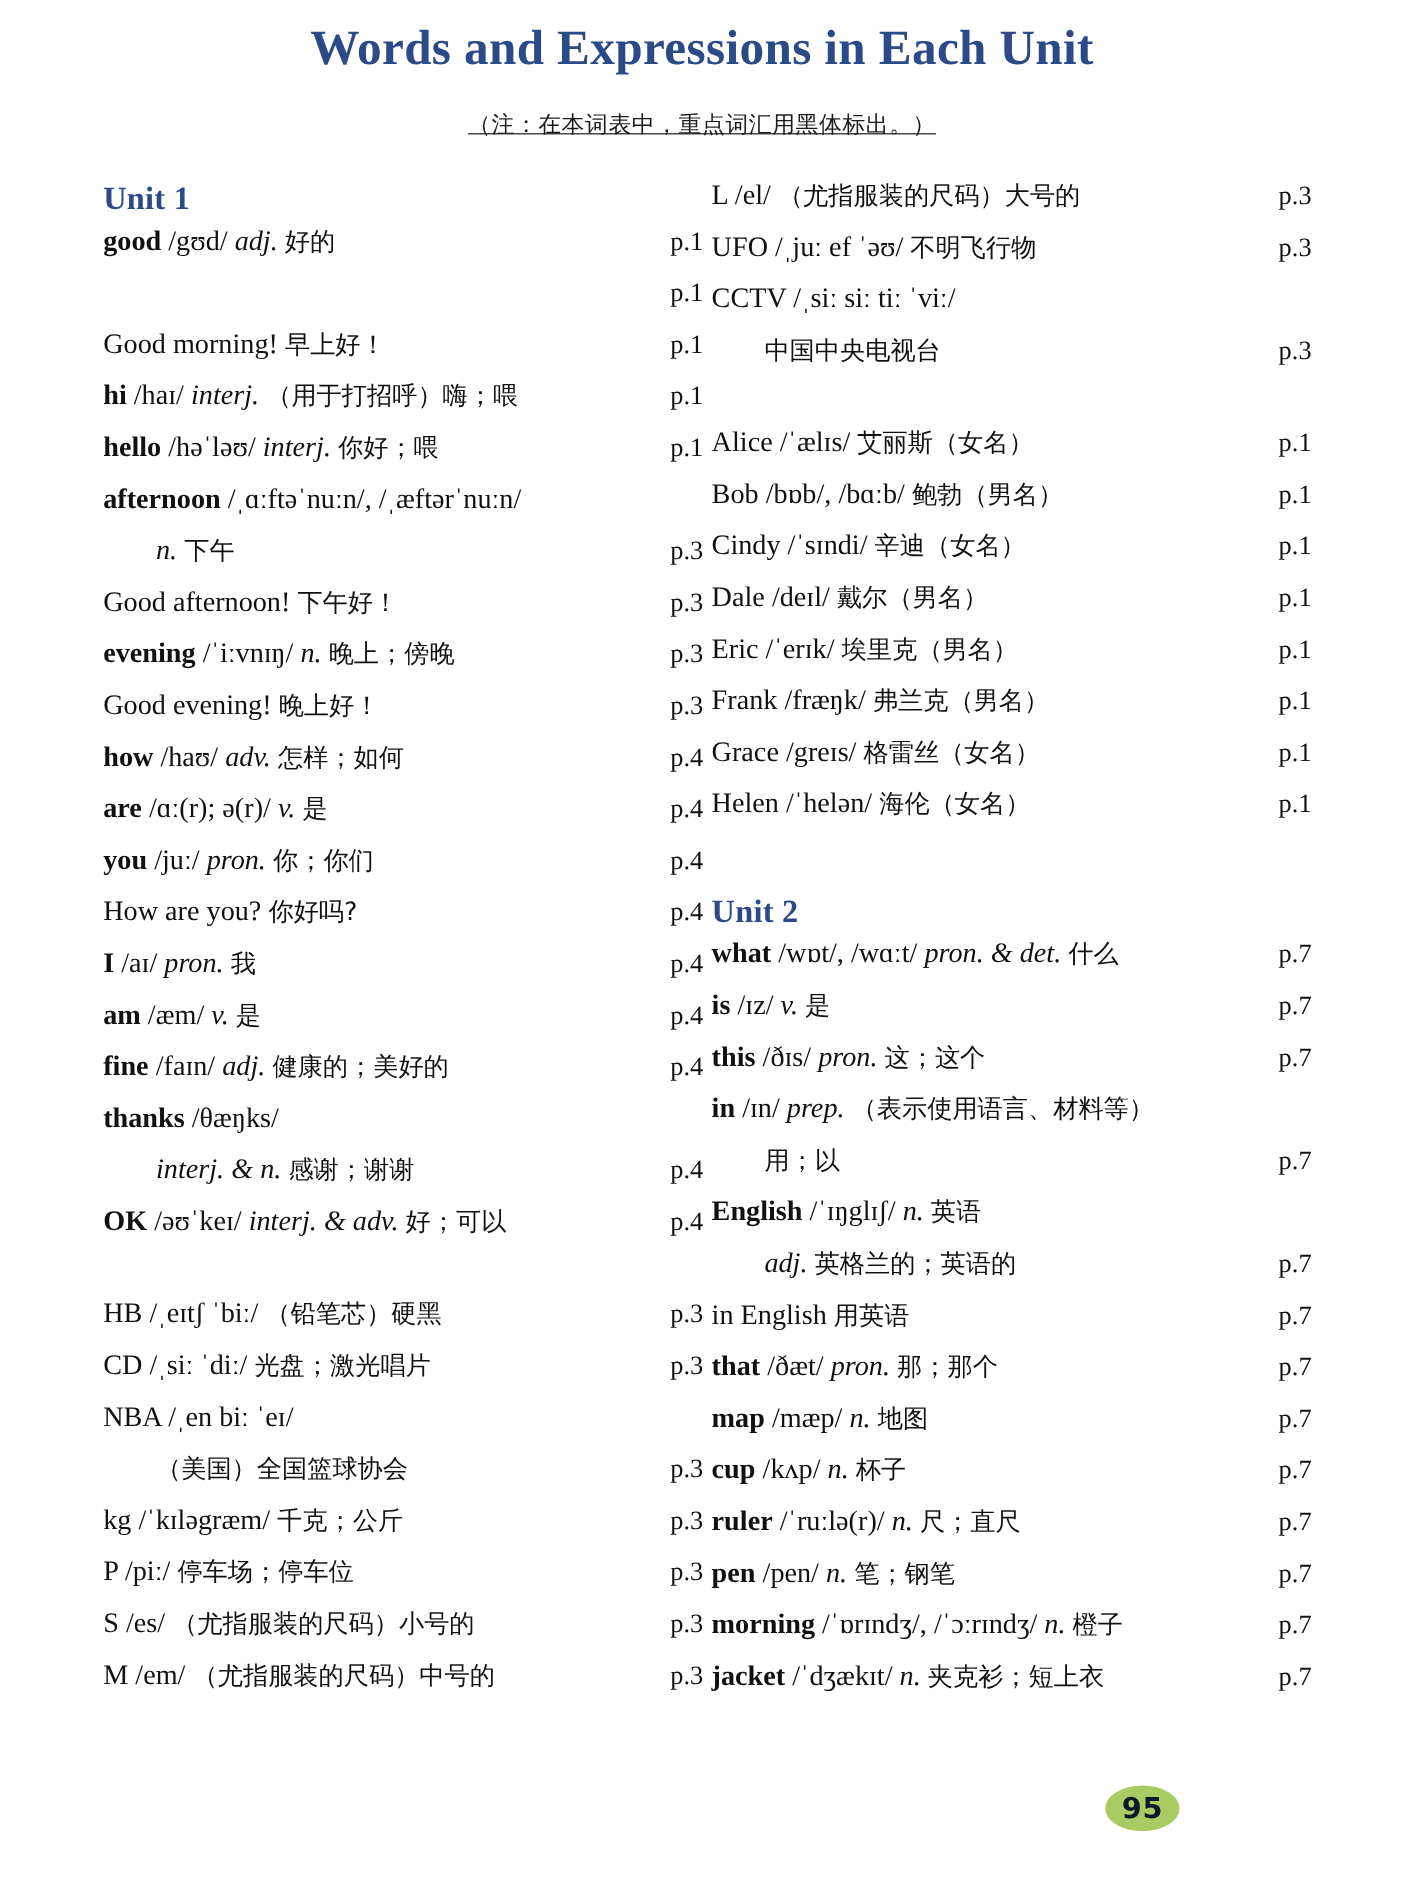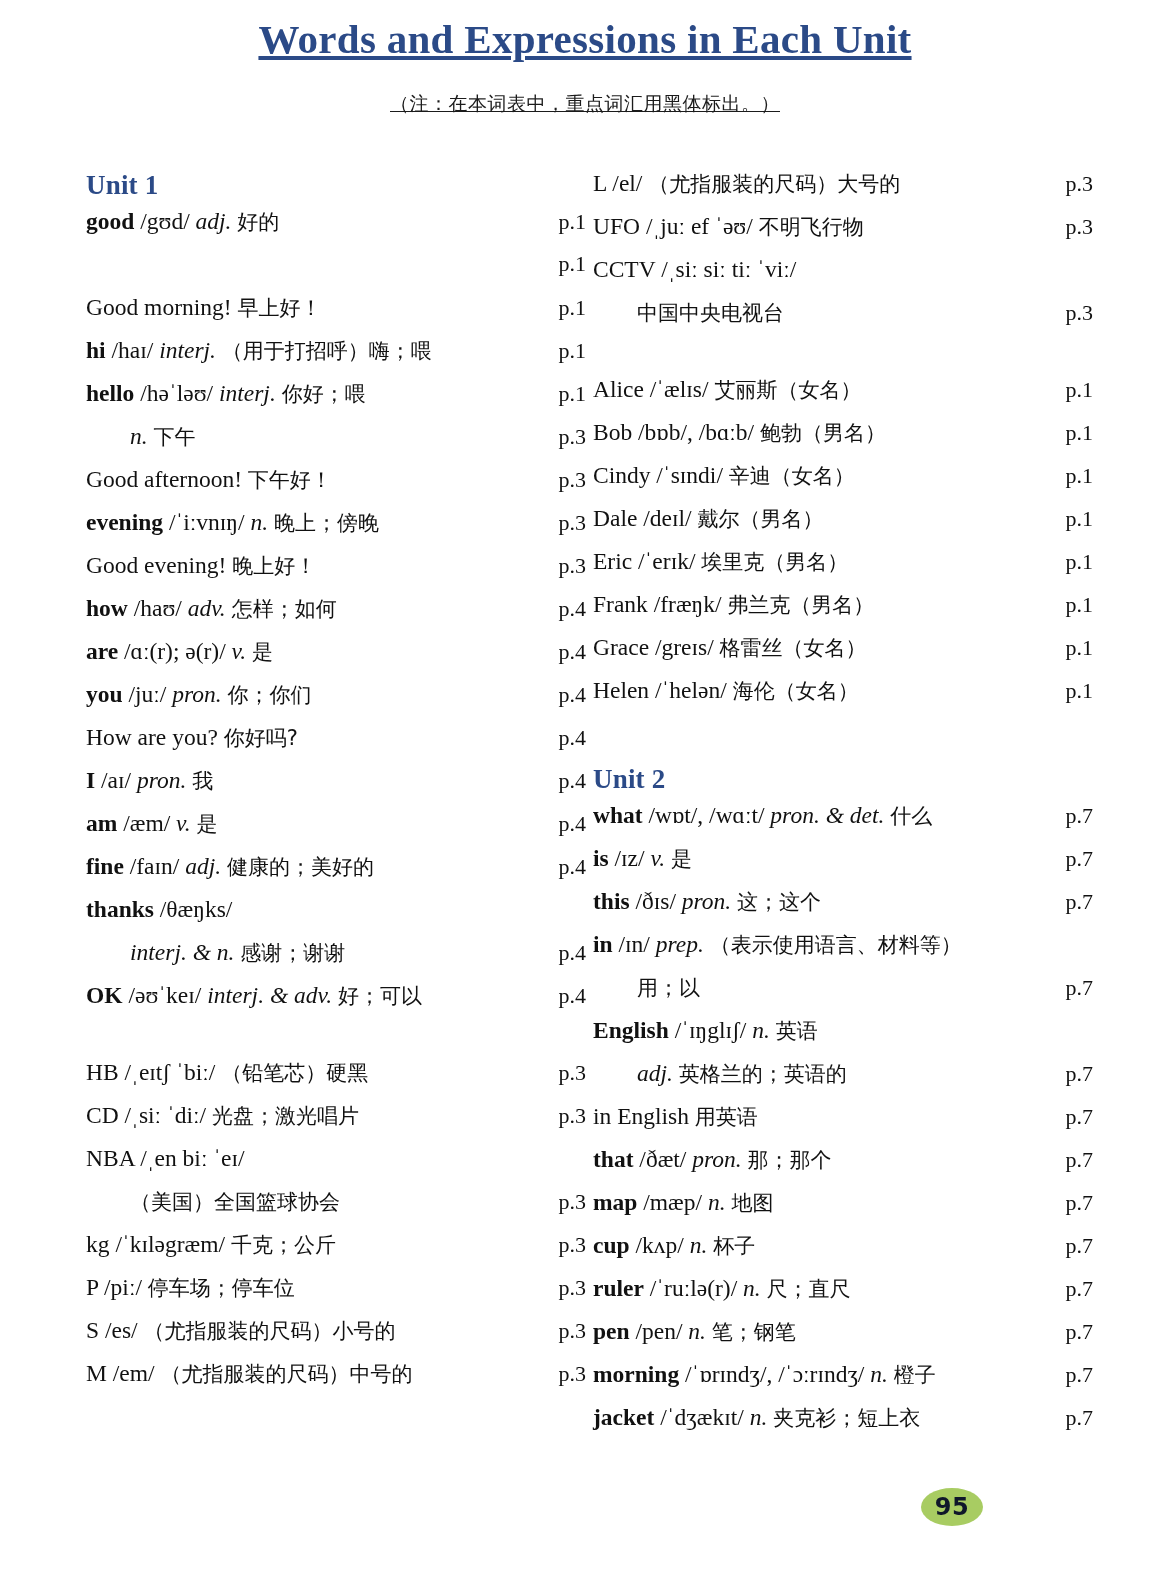--- a/index.html
+++ b/index.html
@@ -23,36 +23,35 @@
     padding-top: 14px;
   }
   .page-title {
     font-family: "Liberation Serif", "DejaVu Serif", serif;
     font-weight: bold;
     font-size: 41px;
     letter-spacing: 0.3px;
     color: #2b4a87;
     margin: 0;
     line-height: 1.25;
-    text-decoration: underline;
   }
   .page-note {
     margin: 0;
     padding-top: 26px;
     font-size: 19px;
     color: #1b1b1b;
     font-family: "DejaVu Sans", "Liberation Sans", sans-serif;
     letter-spacing: 0.5px;
     text-decoration: underline;
   }
 
   
   .columns {
     position: absolute;
-    top: 172px;
+    top: 152px;
     left: 0;
     width: 1170px;
     display: flex;
     align-items: flex-start;
   }
   .col {
     position: relative;
   }
   .col-left  { width: 500px; margin-left: 86px; }
   .col-right { width: 500px; margin-left: 7px; }
@@ -148,20 +147,24 @@
           <span class="entry-page">p.1</span>
         </div>
         <div class="entry">
           <span class="entry-body"><span class="w-bold">hi</span> <span class="ipa">/haɪ/</span> <span class="pos">interj.</span> <span class="cn">（用于打招呼）嗨；喂</span></span>
           <span class="entry-page">p.1</span>
         </div>
         <div class="entry">
           <span class="entry-body"><span class="w-bold">hello</span> <span class="ipa">/həˈləʊ/</span> <span class="pos">interj.</span> <span class="cn">你好；喂</span></span>
           <span class="entry-page">p.1</span>
         </div>
+        <div class="entry">
+          <span class="entry-body"><span class="w-bold">afternoon</span> <span class="ipa">/ˌɑːftəˈnuːn/, /ˌæftərˈnuːn/</span></span>
+          <span class="entry-page"></span>
+        </div>
         <div class="entry indent">
           <span class="entry-body"><span class="pos">n.</span> <span class="cn">下午</span></span>
           <span class="entry-page">p.3</span>
         </div>
         <div class="entry">
           <span class="entry-body"><span class="w-plain">Good afternoon!</span> <span class="cn">下午好！</span></span>
           <span class="entry-page">p.3</span>
         </div>
         <div class="entry">
           <span class="entry-body"><span class="w-bold">evening</span> <span class="ipa">/ˈiːvnɪŋ/</span> <span class="pos">n.</span> <span class="cn">晚上；傍晚</span></span>

